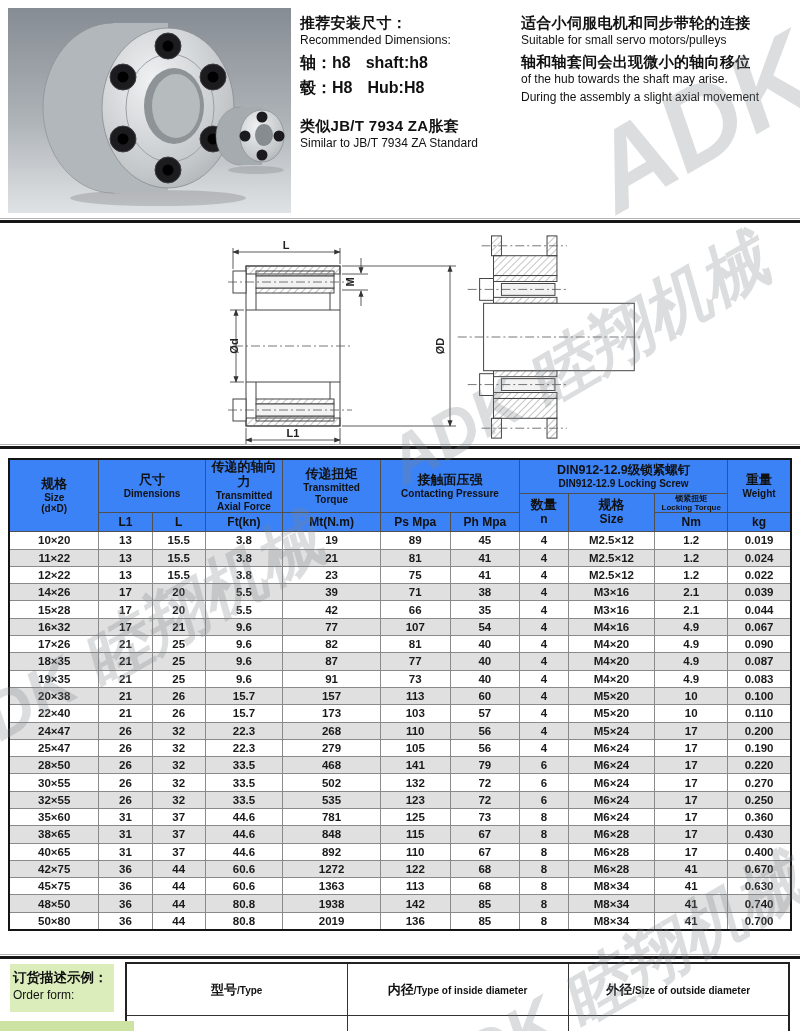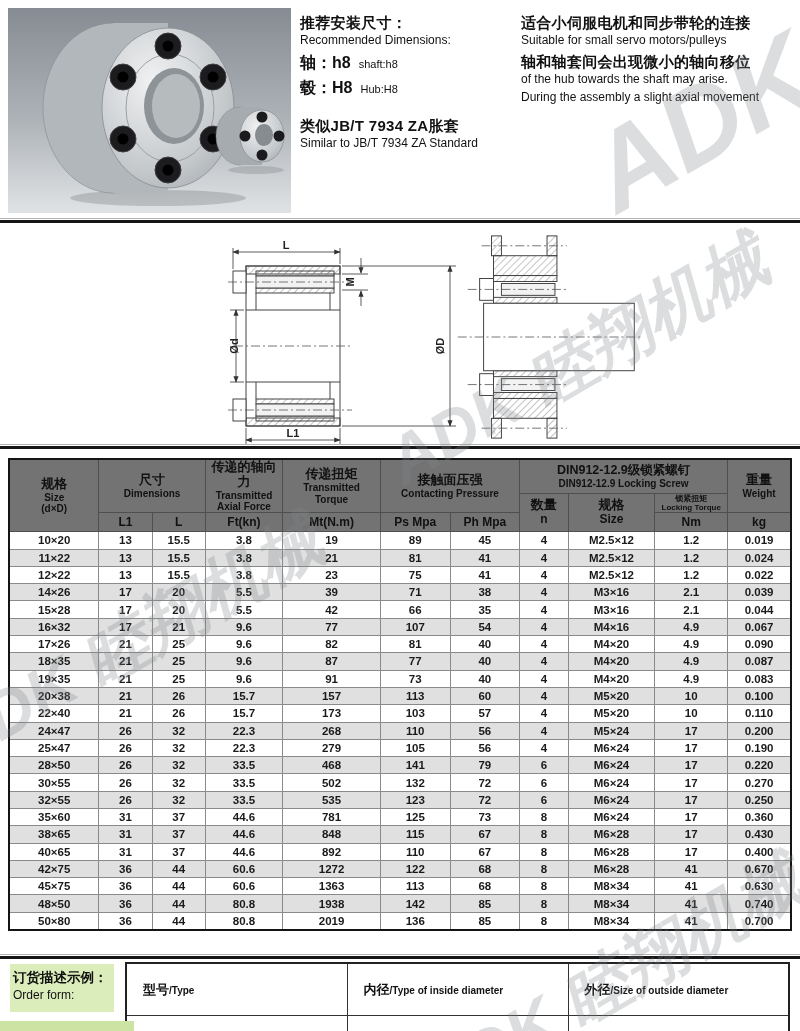--- a/index.html
+++ b/index.html
@@ -7,48 +7,48 @@
     width:800px;height:1031px;position:relative;background:#fff;
     font-family:"Liberation Sans","DejaVu Sans",sans-serif;color:#111;overflow:hidden;
   }
   
   .photo{position:absolute;left:8px;top:8px;width:283px;height:205px}
   .block-mid{position:absolute;left:300px;top:12px;width:218px}
   .block-right{position:absolute;left:521px;top:12px;width:275px}
   .cn-head{font-size:15px;font-weight:700;line-height:1.4;letter-spacing:.3px}
   .en-sub{font-size:12px;font-weight:500;line-height:1.25;margin-bottom:3px}
   .spec-line{font-size:16px;font-weight:700;line-height:1.55}
-  .spec-line .tiny{font-size:11px;font-weight:400;margin-left:8px}
+  .spec-line .tiny{font-size:16px;font-weight:700;margin-left:15px}
   .gap16{height:14px}
   
   .rule{position:absolute;left:0;width:800px;height:1px;border-top:1px solid #b3b3b3;border-bottom:3px solid #161616;box-sizing:content-box}
   .rule-1{top:218px}.rule-2{top:444px}.rule-3{top:954px}
   
   .dwg-left{position:absolute;left:228px;top:238px;width:250px;height:210px}
   .dwg-right{position:absolute;left:455px;top:223px;width:190px;height:228px}
   
   .spec{position:absolute;left:8px;top:458px;width:784px;border-collapse:collapse;table-layout:fixed;border:2px solid #141414}
   .spec th,.spec td{border:1px solid #8a8a8a;text-align:center;vertical-align:middle;padding:0;overflow:hidden}
-  .spec th{border-color:#4f4f4f;background:#737373}
+  .spec th{border-color:#4f4f4f;background:#3b82f6}
   .spec thead tr:nth-child(1){height:34px}
   .spec thead tr:nth-child(2){height:15px}
   .spec thead tr:nth-child(3){height:19px}
   .spec tbody td{height:16.3px;font-size:11.5px;font-weight:600;background:#fff;color:#1a1a1a}
   .spec tbody tr:nth-child(even) td{background:#e0e0e0}
   .th-cn{font-size:13px;font-weight:700;line-height:1.15}
   .th-cn.din{font-size:12.5px}
   .th-en{font-size:10px;font-weight:600;line-height:1.12}
   .th-unit{font-size:12px;font-weight:700;line-height:1.1}
   .th-tiny{font-size:8px;font-weight:700;line-height:1.15}
   
   .order-label{position:absolute;left:10px;top:964px;width:104px;height:48px;background:#dcedbc;box-sizing:border-box;padding:5px 0 0 3px}
   .order-label .cn{font-size:13.5px;font-weight:700;line-height:1.4}
   .order-label .en{font-size:12px;font-weight:500}
   .order{position:absolute;left:125px;top:962px;width:665px;border-collapse:collapse;table-layout:fixed;border:2px solid #222}
-  .order th,.order td{border:1px solid #333;text-align:left;padding:16px}
+  .order th,.order td{border:1px solid #333;text-align:center;padding:16px}
   .order thead tr{height:23px}
   .order tbody tr{height:25px}
   .oc-cn{font-size:13px;font-weight:700}
   .oc-en{font-size:10px;font-weight:600}
   .order td{font-size:14px;font-weight:400}
   
   .strip{position:absolute;left:0;top:1021px;width:134px;height:10px;background:#cde3a4}
   
   .wm{position:absolute;font-weight:700;font-style:italic;color:rgba(128,133,138,.28);
       transform:rotate(-30deg);transform-origin:0 50%;white-space:nowrap;pointer-events:none;z-index:9}

